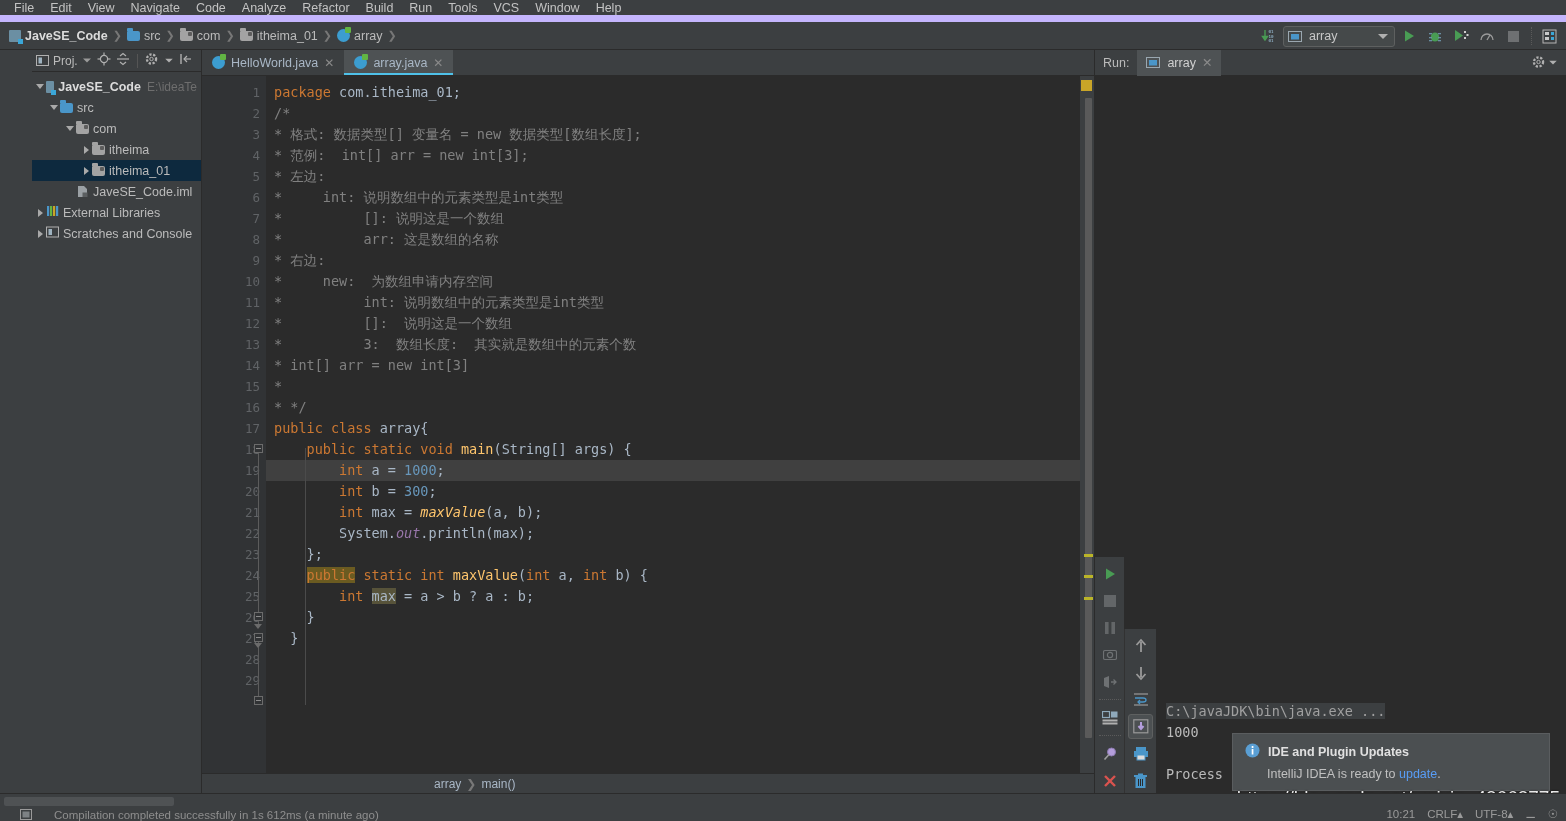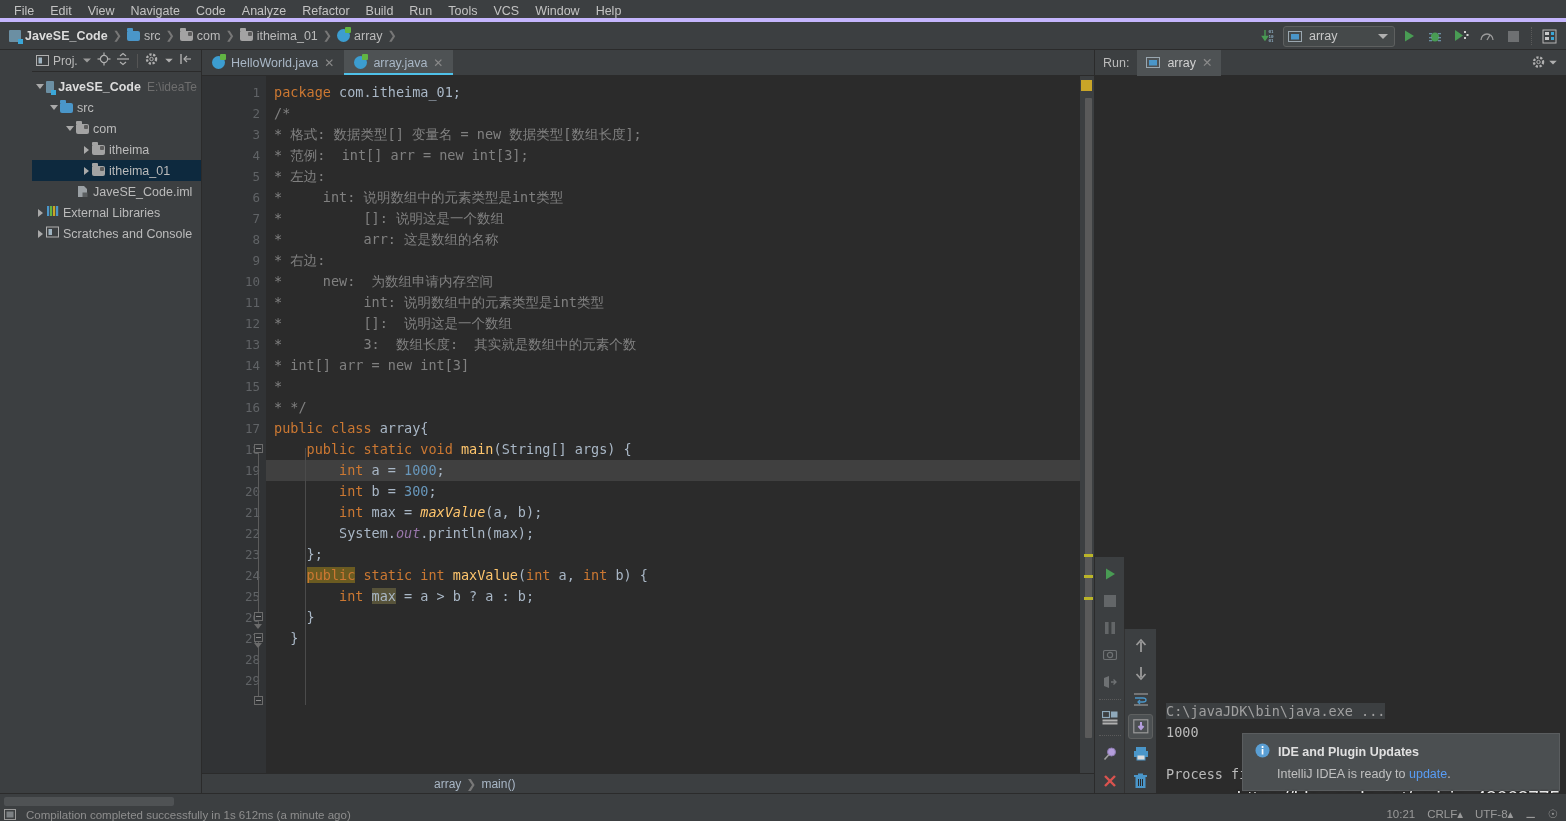--- a/index.html
+++ b/index.html
@@ -8,22 +8,22 @@
     background:#3c3f41;
     font-family:"Liberation Sans", sans-serif;
     font-size:12px;
     color:#bbbbbb;
     -webkit-font-smoothing:antialiased;
   }
   #app { position:relative; width:1566px; height:821px; }
 
   
   .menubar {
-    height:22px; background:#3c3f41; display:flex; align-items:flex-start;
-    padding-left:6px; border-bottom:4px solid #c4b5fd;
+    height:22px; background:#3c3f41; display:flex; align-items:center;
+    padding-left:6px; border-bottom:7px solid #c4b5fd;
   }
   .menu-item { padding:2px 8px; font-size:12.5px; color:#c3c3c3; white-space:nowrap; line-height:18px; }
 
   
   .navbar {
     height:28px; background:#3c3f41; display:flex; align-items:center;
     padding-left:6px; border-bottom:1px solid #2b2b2b; position:relative;
   }
   .crumb { display:flex; align-items:center; gap:4px; padding:2px 3px; color:#bbb; font-size:12.5px; white-space:nowrap;}
   .crumb.bold { font-weight:bold; color:#dcdcdc; }
@@ -115,25 +115,25 @@
   .rt { width:25px; height:25px; display:flex; align-items:center; justify-content:center; border-radius:3px;}
   .rt.pressed { background:#4c5052; border:1px solid #5e6060; }
   .dotsep { width:22px; border-top:1px dotted #5b5b5b; height:1px; margin:3px 0; }
   .console { flex:1; background:#2b2b2b; padding:8px 10px; font-family:"DejaVu Sans Mono", monospace; font-size:13.5px; line-height:21px; color:#bbbbbb; white-space:pre; overflow:hidden;}
   .cmdline { background:#3c3f41; color:#a0a0a0; display:inline; }
 
   
   .statusbar { position:absolute; left:0; right:0; bottom:0; height:28px; background:#3c3f41; border-top:1px solid #2b2b2b; }
   .sb-row1 { height:14px; display:flex; align-items:center; font-size:11.5px; color:#9a9a9a; }
   .sb-progress { width:170px; height:9px; background:#4f5254; margin-left:4px; border-radius:2px; }
-  .sb-row2 { height:14px; display:flex; align-items:center; gap:10px; font-size:11.5px; color:#8e8e8e; padding-left:4px;}
+  .sb-row2 { height:14px; display:flex; align-items:center; gap:22px; font-size:11.5px; color:#8e8e8e; padding-left:20px;}
   .sb-right { position:absolute; right:8px; bottom:0; display:flex; align-items:center; gap:12px; font-size:11.5px; color:#9a9a9a; }
 
   
-  .notif { position:absolute; right:6px; bottom:30px; width:318px; background:#4b4f51; border:1px solid #5a5d5f; padding:9px 12px; }
+  .notif { position:absolute; right:16px; bottom:30px; width:318px; background:#4b4f51; border:1px solid #5a5d5f; padding:9px 12px; }
   .notif-title { display:flex; align-items:center; gap:8px; font-weight:bold; font-size:12.5px; color:#e0e0e0; }
   .notif-body { margin-top:6px; margin-left:22px; font-size:12.5px; color:#c0c0c0; }
   .notif-body a { color:#589df6; text-decoration:none; }
 
   .watermark { position:absolute; right:6px; bottom:12px; font-size:19px; color:#e8e8e8; font-family:"Liberation Sans",sans-serif; white-space:nowrap; text-shadow:0 0 2px #000; }
 
   
   .ic { display:inline-block; }
   .folder { width:13px;height:10px;background:#a3a3a3;border-radius:1px 2px 2px 2px; position:relative;}
   .folder:before{content:"";position:absolute;top:-3px;left:0;width:6px;height:3px;background:#a3a3a3;border-radius:1px 1px 0 0;}

